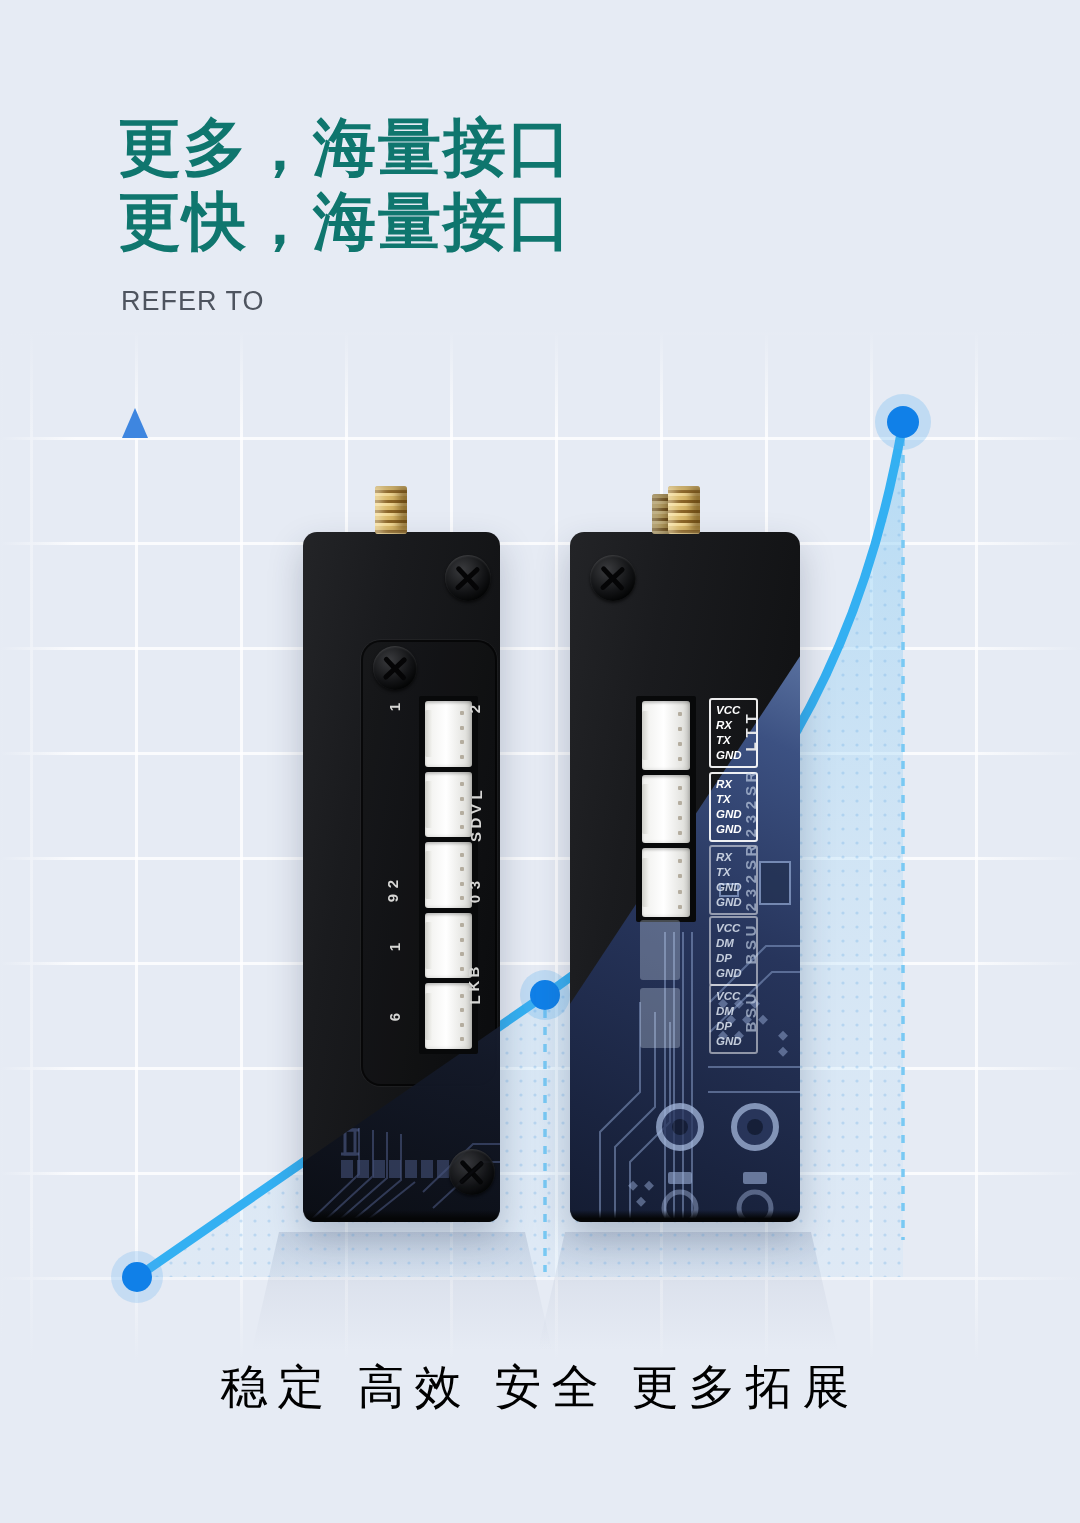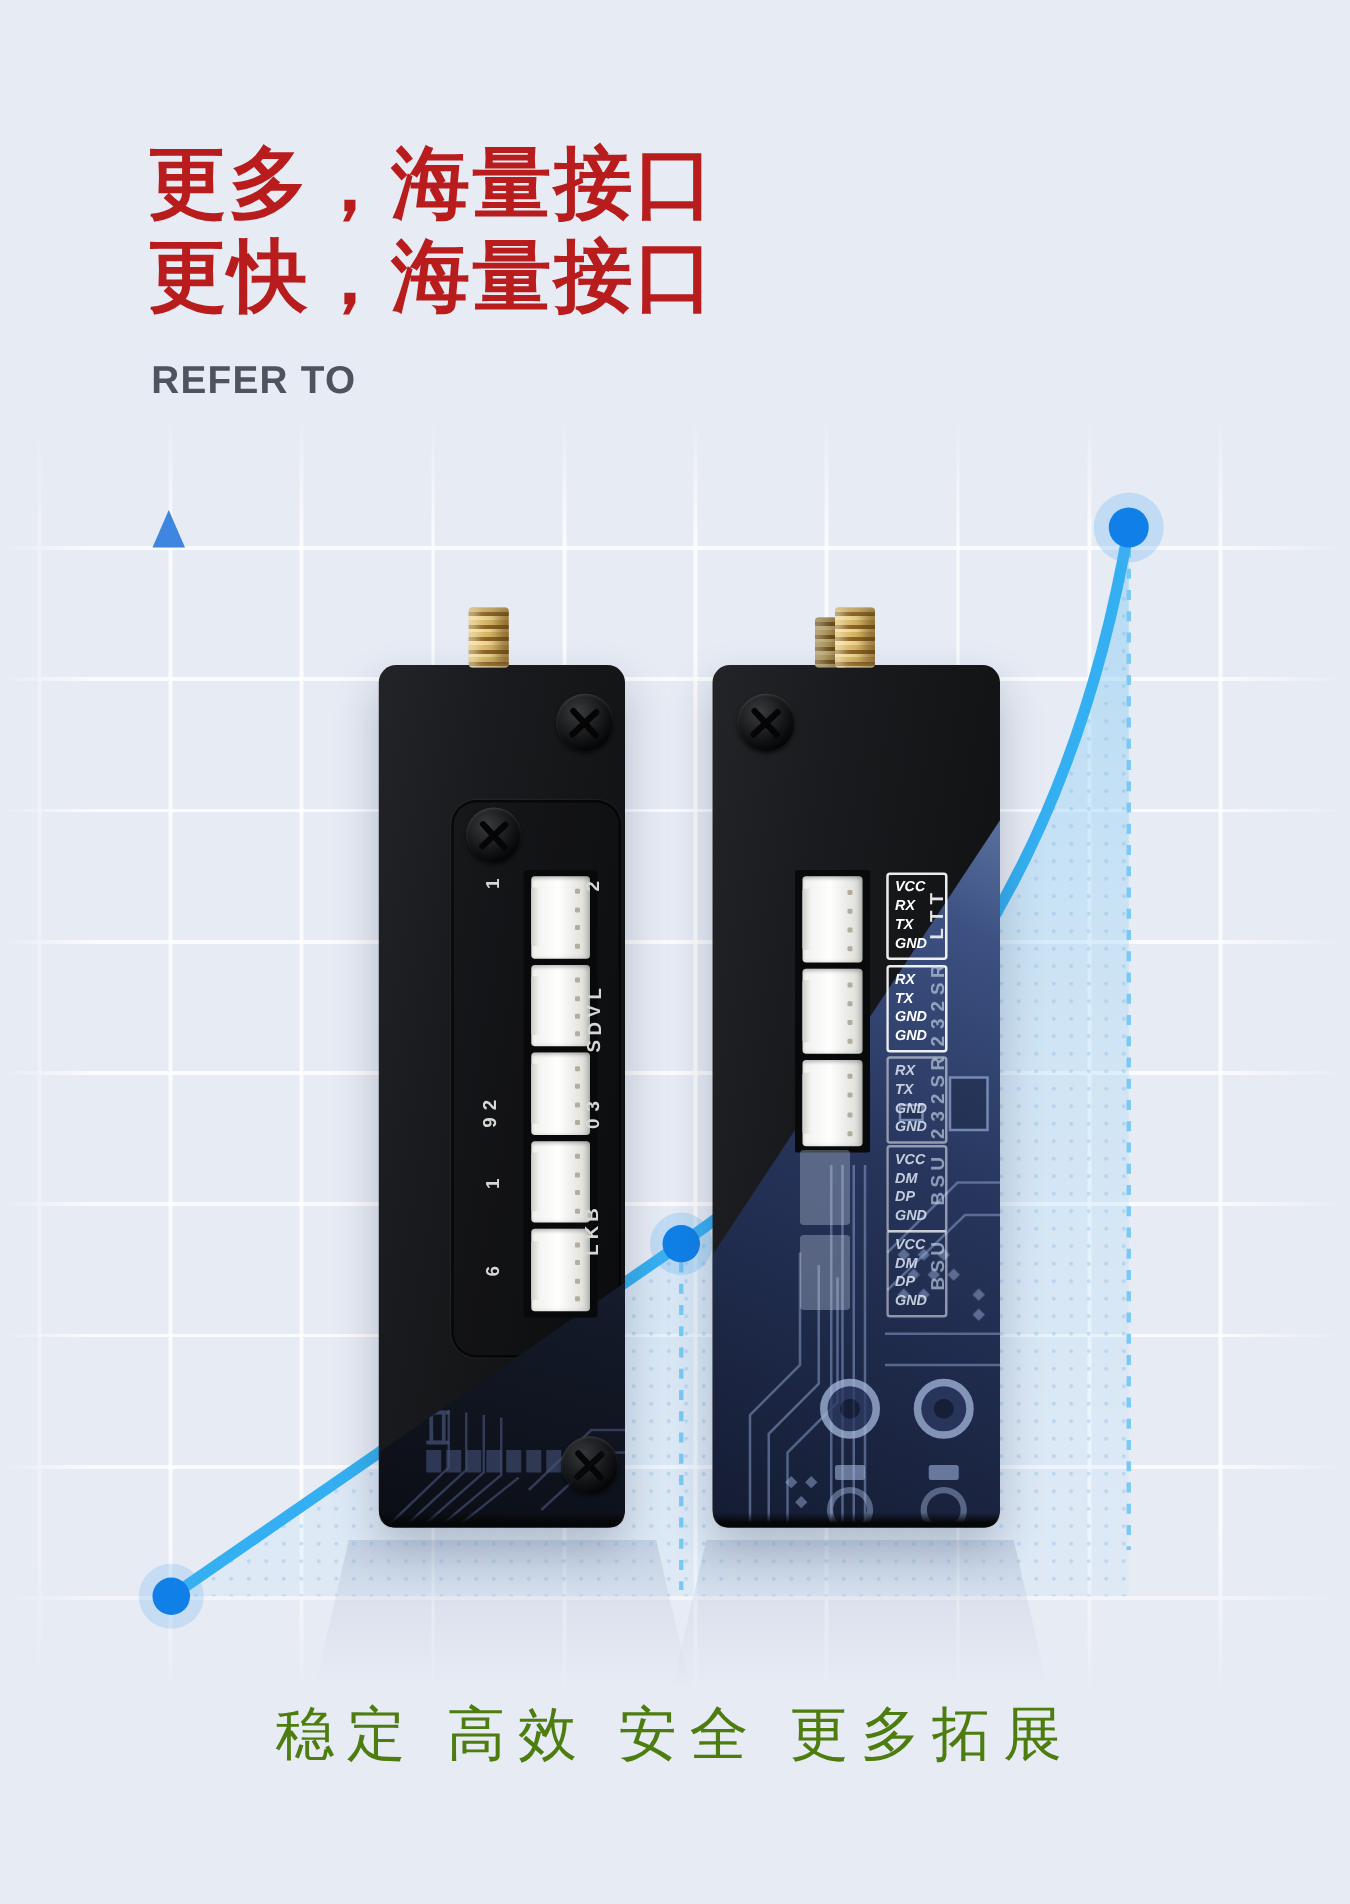--- a/index.html
+++ b/index.html
@@ -1,22 +1,22 @@
 <!DOCTYPE html>
 <html><head>
 <meta charset="utf-8">
 <style>
   html,body{margin:0;padding:0;}
   .canvas{position:relative;width:1080px;height:1523px;background:#e6ebf4;overflow:hidden;
           font-family:"Liberation Sans", sans-serif;}
 
   
   .title{position:absolute;left:118px;top:110px;font-size:63px;font-weight:700;
-         color:#b91c1c;line-height:74px;letter-spacing:2px;white-space:nowrap;}
-  .refer{position:absolute;left:121px;top:286px;font-size:31px;color:#4e545f;letter-spacing:1px;font-weight:bold;}
+         color:#0f766e;line-height:74px;letter-spacing:2px;white-space:nowrap;}
+  .refer{position:absolute;left:121px;top:286px;font-size:27px;color:#4e545f;letter-spacing:1px;}
 
   
   .grid{position:absolute;left:0;right:0;top:330px;height:1040px;z-index:0;
         background:
           repeating-linear-gradient(to right, rgba(255,255,255,.8) 0 3px, rgba(255,255,255,0) 3px 105px),
           repeating-linear-gradient(to bottom, rgba(255,255,255,.8) 0 3px, rgba(255,255,255,0) 3px 105px);
         background-position:30px 0, 0 2px;}
   .grid-fade{position:absolute;left:0;right:0;top:330px;height:1040px;z-index:0;
         background:
           linear-gradient(to bottom, #e6ebf4 0%, rgba(230,235,244,0) 10%, rgba(230,235,244,0) 86%, #e6ebf4 99%),
@@ -83,21 +83,21 @@
   
   .xray{position:absolute;inset:0;border-radius:14px;z-index:4;overflow:hidden;}
   #dev-left .xray{clip-path:polygon(0 91.3%, 100% 71.6%, 100% 100%, 0 100%);
         background:linear-gradient(200deg, rgba(108,130,175,.5) 0%, rgba(45,58,90,.85) 30%, rgba(20,26,42,.93) 70%, rgba(10,13,20,.95) 100%);}
   #dev-right .xray{clip-path:polygon(0 68.4%, 100% 18%, 100% 100%, 0 100%);
         background:linear-gradient(205deg,#9db2d8 0%,#6a83b0 8%,#3c5182 28%,#27355c 55%,#1a2440 85%,#141c32 100%);}
   .pcb{position:absolute;inset:0;width:100%;height:100%;}
 
   
   .f-zh{position:absolute;left:0;right:0;top:1356px;text-align:center;font-size:47px;font-weight:300;
-        color:#4d7c0f;letter-spacing:10px;}
+        color:#000000;letter-spacing:10px;}
   .f-en{position:absolute;left:0;right:0;top:1430px;text-align:center;font-size:20px;
         color:#939baa;letter-spacing:3px;}
 </style>
 </head>
 <body>
 
 <div class="canvas">
 
   <div class="title">
     <div>更多，海量接口</div>

